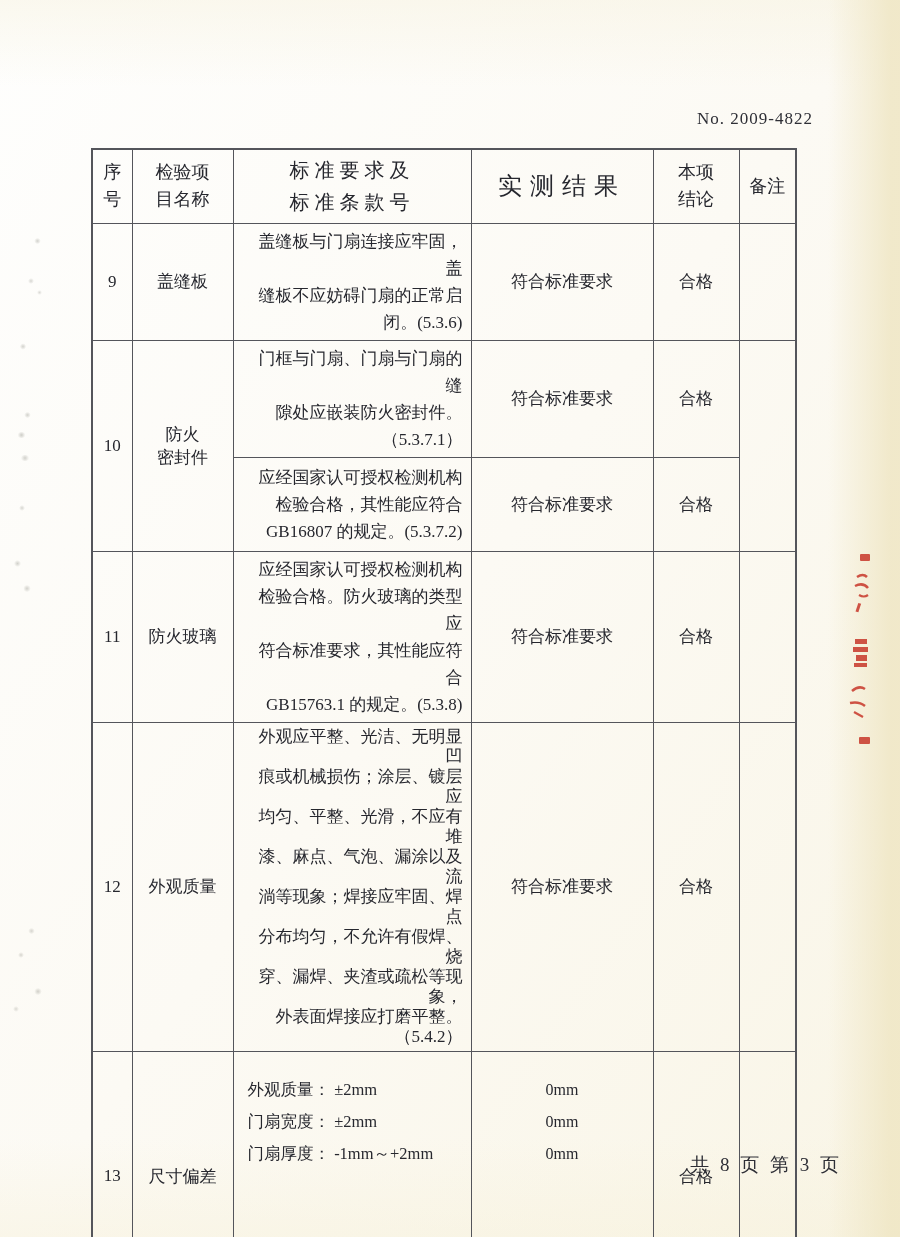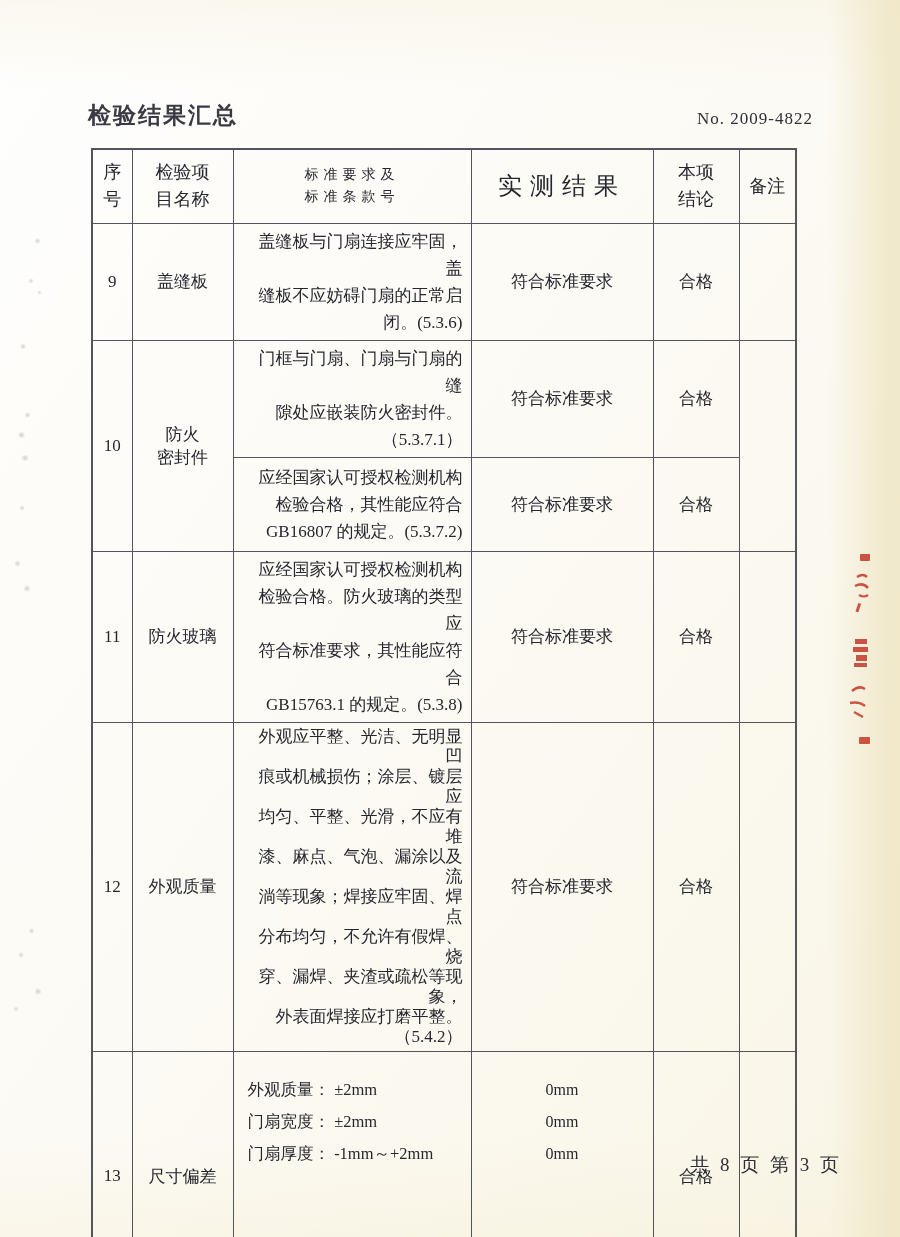--- a/index.html
+++ b/index.html
@@ -31,21 +31,21 @@
     font-size:17px;color:#26272e;
   }
   .report td,.report th{
     border:1.5px solid #54555b;
     text-align:center;vertical-align:middle;
     font-weight:normal;
     padding:2px;
     overflow:hidden;
   }
   .preline{white-space:pre-line;}
-  th.hstd{letter-spacing:5px;font-size:14px;line-height:1.6;margin-top:6px;}
+  th.hstd{letter-spacing:5px;font-size:20px;line-height:1.6;margin-top:6px;}
   th.hres{letter-spacing:8px;font-size:24px;}
   th.h2{font-size:18px;line-height:1.5;}
   td.std{
     text-align:right;vertical-align:middle;
     padding:4px 8px 4px 12px;
     white-space:pre-line;
     line-height:27px;font-size:17px;
   }
   td.std12{line-height:20px;}
   td.specs{vertical-align:top;padding:22px 6px 0 14px;text-align:left;}
@@ -59,21 +59,20 @@
   .stamp{position:absolute;left:843px;top:553px;opacity:.85;}
   .speck{position:absolute;border-radius:50%;
     background:radial-gradient(circle, rgba(95,95,82,0.55) 0%, rgba(95,95,82,0) 70%);
   }
 </style>
 </head>
 <body>
 
 <div class="page">
 
-  <div class="title">检验结果汇总</div>
   <div class="docno">No. 2009-4822</div>
 
   <table class="report">
     <colgroup>
       <col style="width:40px">
         <col style="width:101px">
         <col style="width:238px">
       <col style="width:182px">
         <col style="width:86px">
         <col style="width:57px">

